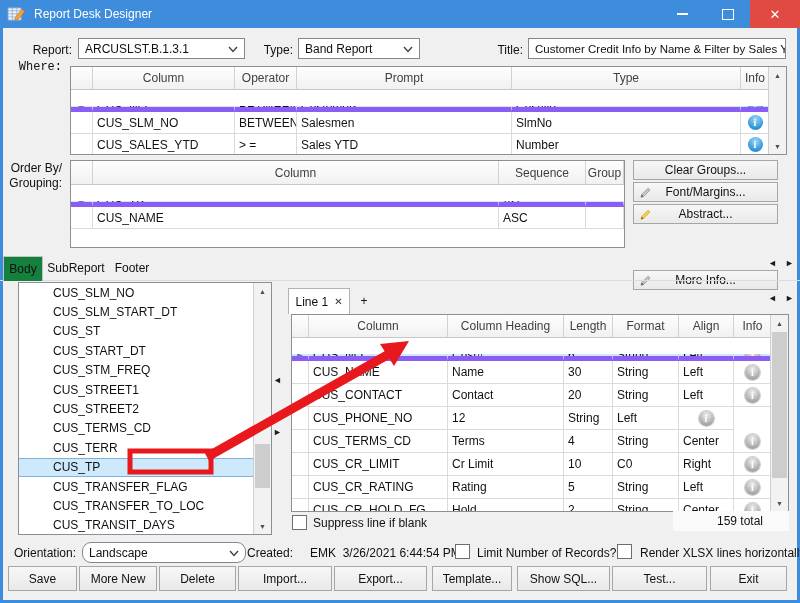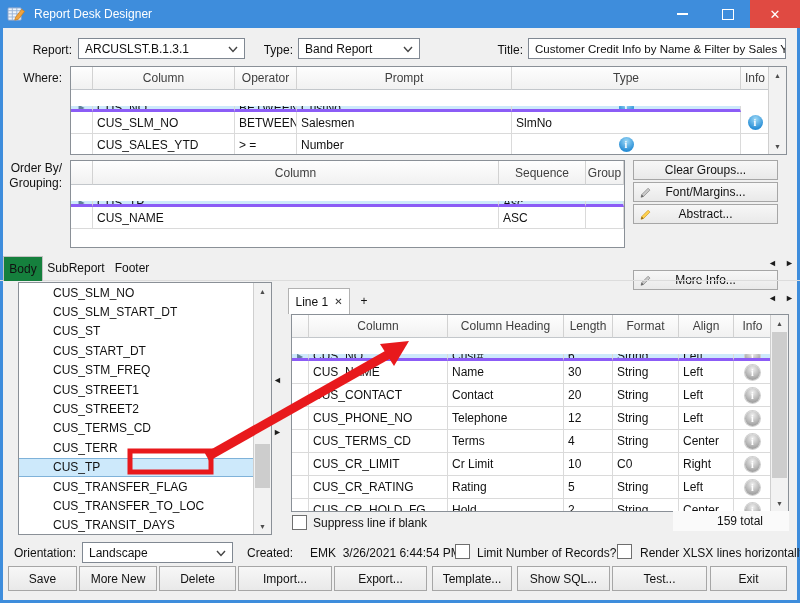--- a/index.html
+++ b/index.html
@@ -24,21 +24,21 @@
   .tbox{padding-right:4px;}
   .chev{position:absolute;right:6px;top:7px;display:flex;}
   
   .tbl{position:absolute;background:#fff;border:1px solid #8a9097;box-sizing:border-box;display:flex;overflow:hidden;}
   .grid{flex:1;overflow:hidden;}
   .tr{display:grid;box-sizing:border-box;}
   .tc{border-right:1px solid #dadada;border-bottom:1px solid #dadada;display:flex;align-items:center;
       padding:0 4px;white-space:nowrap;overflow:hidden;box-sizing:border-box;}
   .th .tc{justify-content:center;color:#3f3f3f;background:linear-gradient(180deg,#fefefe,#f1f1f1);
       border-right:1px solid #d2d2d2;border-bottom:1px solid #c3c7cb;}
-  .sel .tc{background:#cde9fb;border-bottom:3px solid #8b5cf6;margin-top:16px;}
+  .sel .tc{background:#cde9fb;border-bottom:5px solid #8b5cf6;margin-top:16px;}
   .ptr::after{content:"▶";font-size:8px;color:#5f7f99;}
   .cellc{justify-content:center;}
   
   .iinfo{width:15px;height:15px;border-radius:50%;display:flex;align-items:center;justify-content:center;
      color:#fff;font-weight:bold;font-size:10px;font-family:"Liberation Serif",serif;}
   .iblue{background:radial-gradient(circle at 50% 28%,#9ed9f7,#2a8fd6 72%);}
   .igray{background:radial-gradient(circle at 50% 28%,#efefef,#a2a2a2 75%);box-shadow:0 0 0 1px #cfcfcf;}
   .iinfo::after{content:"i";}
   
   .vscroll{width:17px;flex:none;background:#f2f2f2;border-left:1px solid #cfcfcf;position:relative;}
@@ -112,54 +112,56 @@
     <span>Band Report</span>
     <span class="chev">
         <svg width="10" height="7">
           <polyline points="1,1 5,5.5 9,1" fill="none" stroke="#444" stroke-width="1.4"></polyline>
         </svg>
       </span>
   </div>
   <div class="lbl r" style="left:468px;top:43px;width:55px;">Title:</div>
   <div class="tbox" style="left:528px;top:38px;width:258px;font-size:11.5px;">Customer Credit Info by Name &amp; Filter by Sales YTD</div>
 
-  <div class="lbl r" style="left:6px;top:71px;width:56px;">Where:</div>
+  <div class="lbl r" style="left:6px;top:60px;width:56px;font-family:Liberation Mono, monospace;">Where:</div>
   <div class="tbl" style="left:70px;top:66px;width:717px;height:89px;">
     <div class="grid">
       <div class="tr th" style="grid-template-columns:22px 142px 62px 215px 229px 29px;height:23px;">
         <div class="tc"></div>
         <div class="tc">Column</div>
         <div class="tc">Operator</div>
         <div class="tc">Prompt</div>
         <div class="tc">Type</div>
         <div class="tc">Info</div>
       </div>
       <div class="tr sel" style="grid-template-columns:22px 142px 62px 215px 229px 29px;height:22px;">
         <div class="tc cellc ptr"></div>
         <div class="tc">CUS_NO</div>
         <div class="tc">BETWEEN</div>
+        <div class="tc">Customers</div>
         <div class="tc">CustNo</div>
         <div class="tc cellc">
             <span class="iinfo iblue"></span>
           </div>
       </div>
       <div class="tr" style="grid-template-columns:22px 142px 62px 215px 229px 29px;height:22px;">
         <div class="tc"></div>
         <div class="tc">CUS_SLM_NO</div>
         <div class="tc">BETWEEN</div>
         <div class="tc">Salesmen</div>
         <div class="tc">SlmNo</div>
         <div class="tc cellc">
             <span class="iinfo iblue"></span>
           </div>
       </div>
       <div class="tr" style="grid-template-columns:22px 142px 62px 215px 229px 29px;height:22px;">
         <div class="tc"></div>
         <div class="tc">CUS_SALES_YTD</div>
         <div class="tc">&gt; =</div>
+        <div class="tc">Sales YTD</div>
         <div class="tc">Number</div>
         <div class="tc cellc">
             <span class="iinfo iblue"></span>
           </div>
       </div>
     </div>
     <div class="vscroll">
       <span class="sarr" style="top:0;">▲</span>
       <span class="sarr" style="bottom:0;">▼</span>
     </div>
@@ -304,21 +306,20 @@
         <div class="tc">20</div>
         <div class="tc">String</div>
         <div class="tc">Left</div>
         <div class="tc cellc">
             <span class="iinfo igray"></span>
           </div>
       </div>
       <div class="tr" style="grid-template-columns:17px 139px 116px 49px 66px 55px 38px;height:23px;">
         <div class="tc"></div>
         <div class="tc">CUS_PHONE_NO</div>
-        <div class="tc">Telephone</div>
         <div class="tc">12</div>
         <div class="tc">String</div>
         <div class="tc">Left</div>
         <div class="tc cellc">
             <span class="iinfo igray"></span>
           </div>
       </div>
       <div class="tr" style="grid-template-columns:17px 139px 116px 49px 66px 55px 38px;height:23px;">
         <div class="tc"></div>
         <div class="tc">CUS_TERMS_CD</div>
@@ -371,21 +372,21 @@
     </div>
   </div>
 
   <div class="cb" style="left:292px;top:515px;"></div>
   <div class="lbl" style="left:313px;top:516px;">Suppress line if blank</div>
   <div class="total-box">
     <span>159 total</span>
   </div>
 
   <div class="lbl" style="left:14px;top:546px;">Orientation:</div>
-  <div class="combo" style="left:82px;top:542px;width:151px;">
+  <div class="combo" style="left:82px;top:542px;width:164px;border-radius:9px;">
     <span>Landscape</span>
     <span class="chev">
         <svg width="10" height="7">
           <polyline points="1,1 5,5.5 9,1" fill="none" stroke="#444" stroke-width="1.4"></polyline>
         </svg>
       </span>
   </div>
   <div class="lbl" style="left:247px;top:546px;">Created:</div>
   <div class="lbl" style="left:310px;top:546px;white-space:pre;">EMK  3/26/2021 6:44:54 PM</div>
   <div class="cb" style="left:455px;top:544px;"></div>

